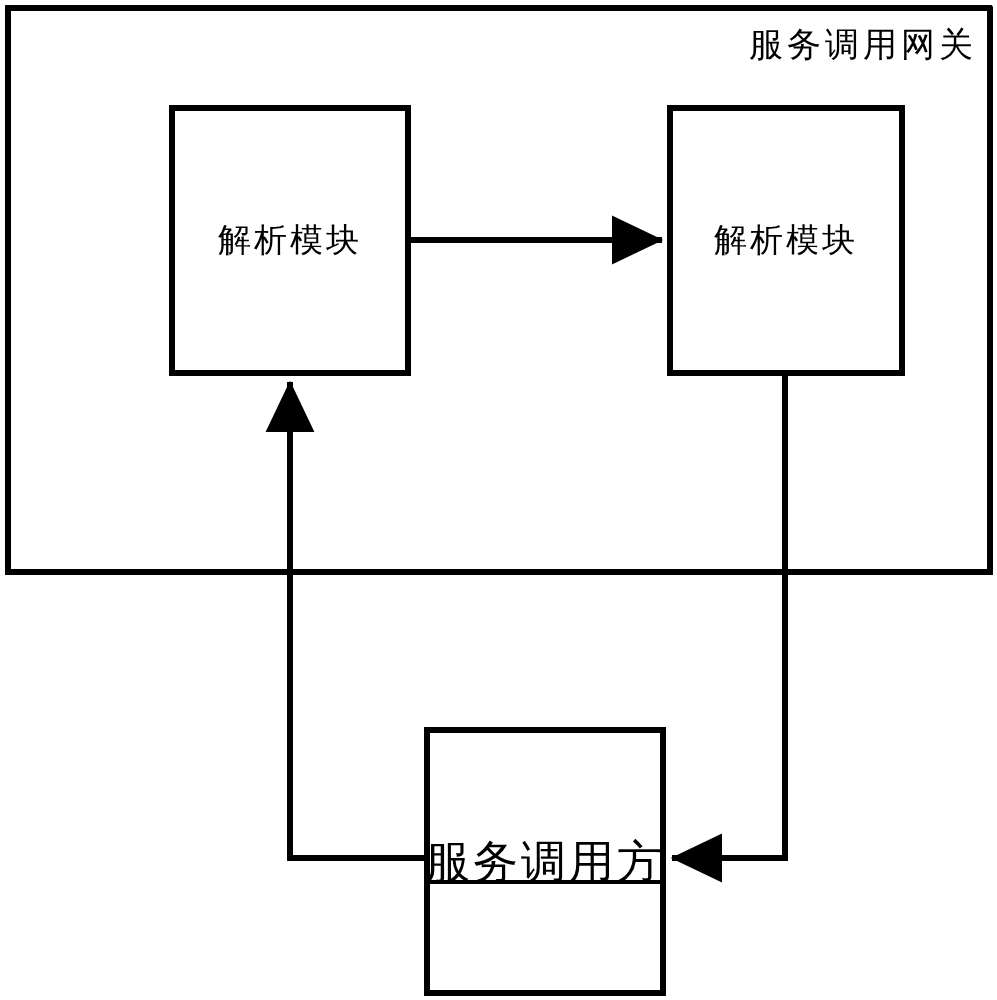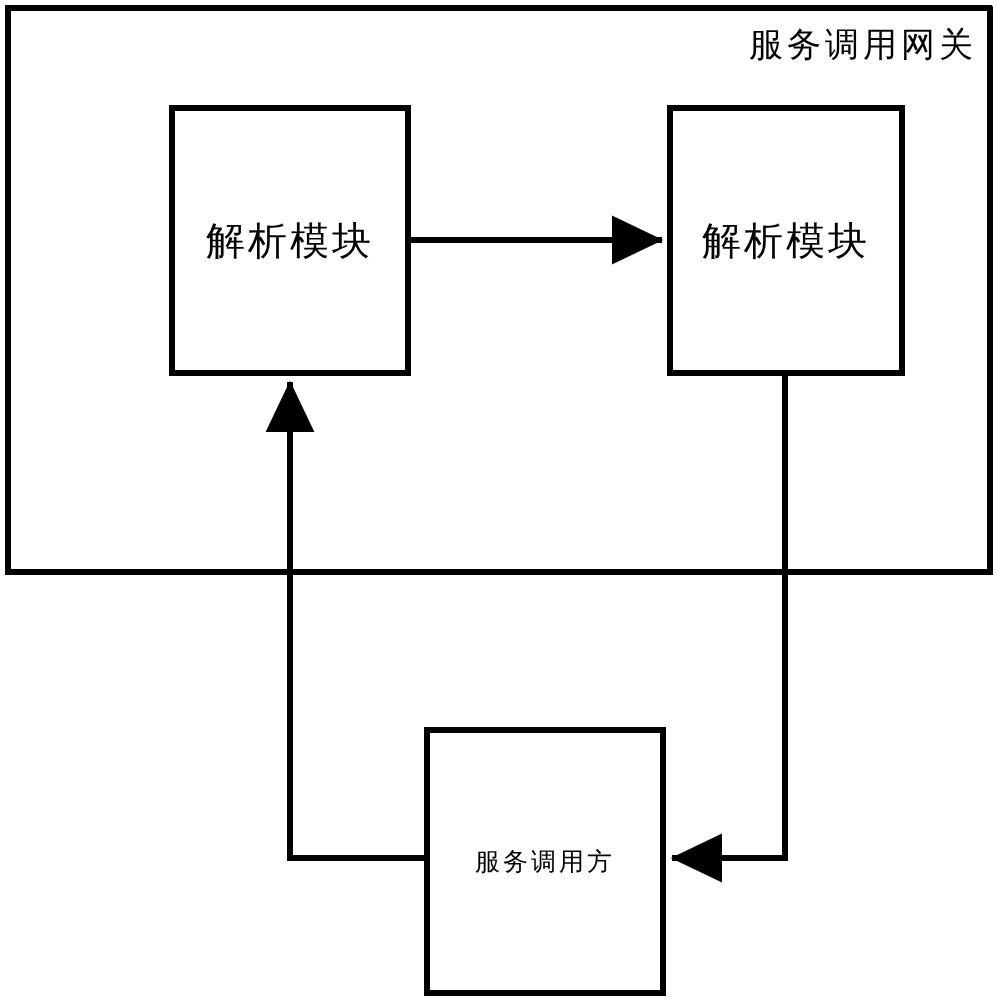--- a/index.html
+++ b/index.html
@@ -35,22 +35,22 @@
     pointer-events: none;
   }
   .gateway-title {
     position: absolute;
     color: #000000;
     font-family: "DejaVu Serif", "Liberation Serif", serif;
     font-size: 34px;
     letter-spacing: 4px;
     white-space: nowrap;
   }
-  .module-label { font-size: 39px; }
-  .caller-label { font-size: 25px; }
+  .module-label { font-size: 33px; }
+  .caller-label { font-size: 45px; text-decoration: underline; }
 </style>
 </head>
 <body>
 
 <div id="canvas">
 
   <svg width="997" height="1000">
     <defs>
       <marker id="arrow-right" markerWidth="9" markerHeight="9" refX="8.4" refY="4.5" orient="auto" markerUnits="strokeWidth">
         <path d="M0,0.4 L8.6,4.5 L0,8.6 z" fill="#000000"></path>

